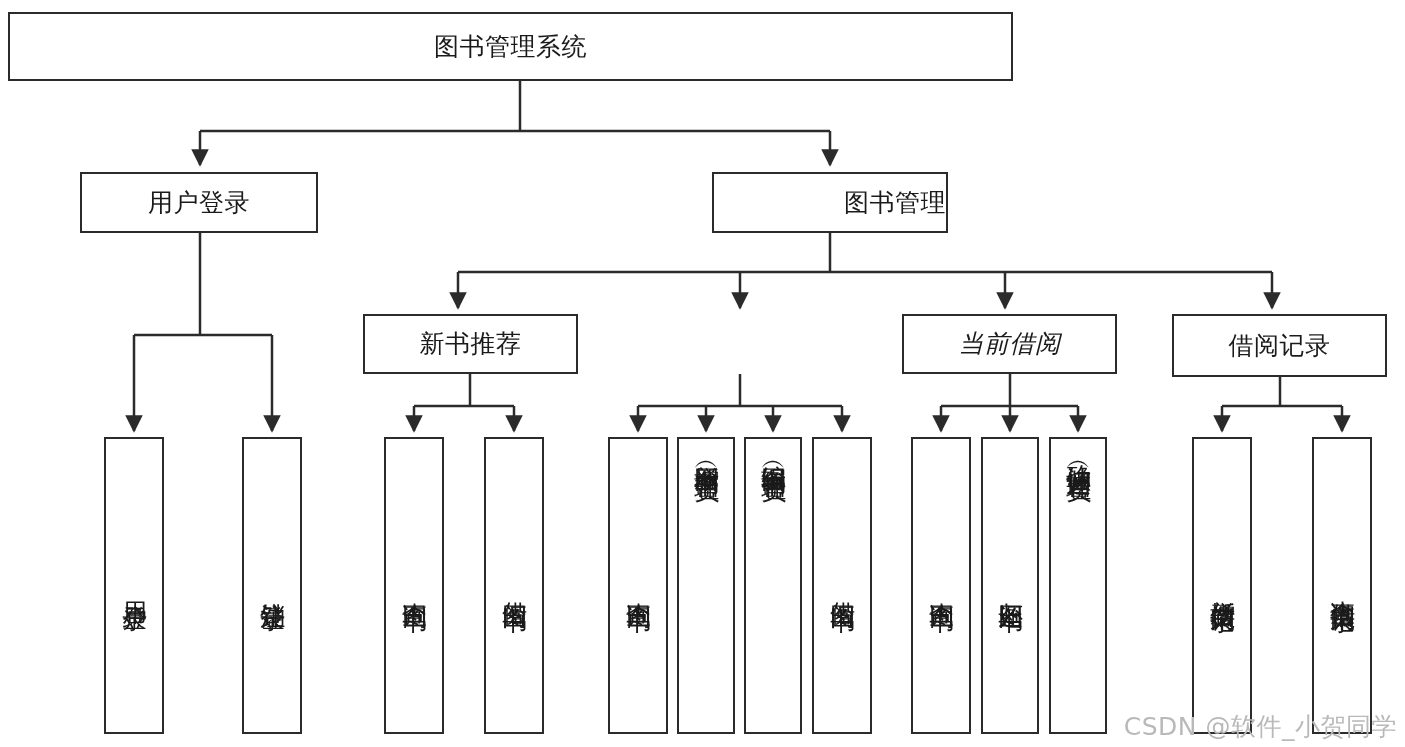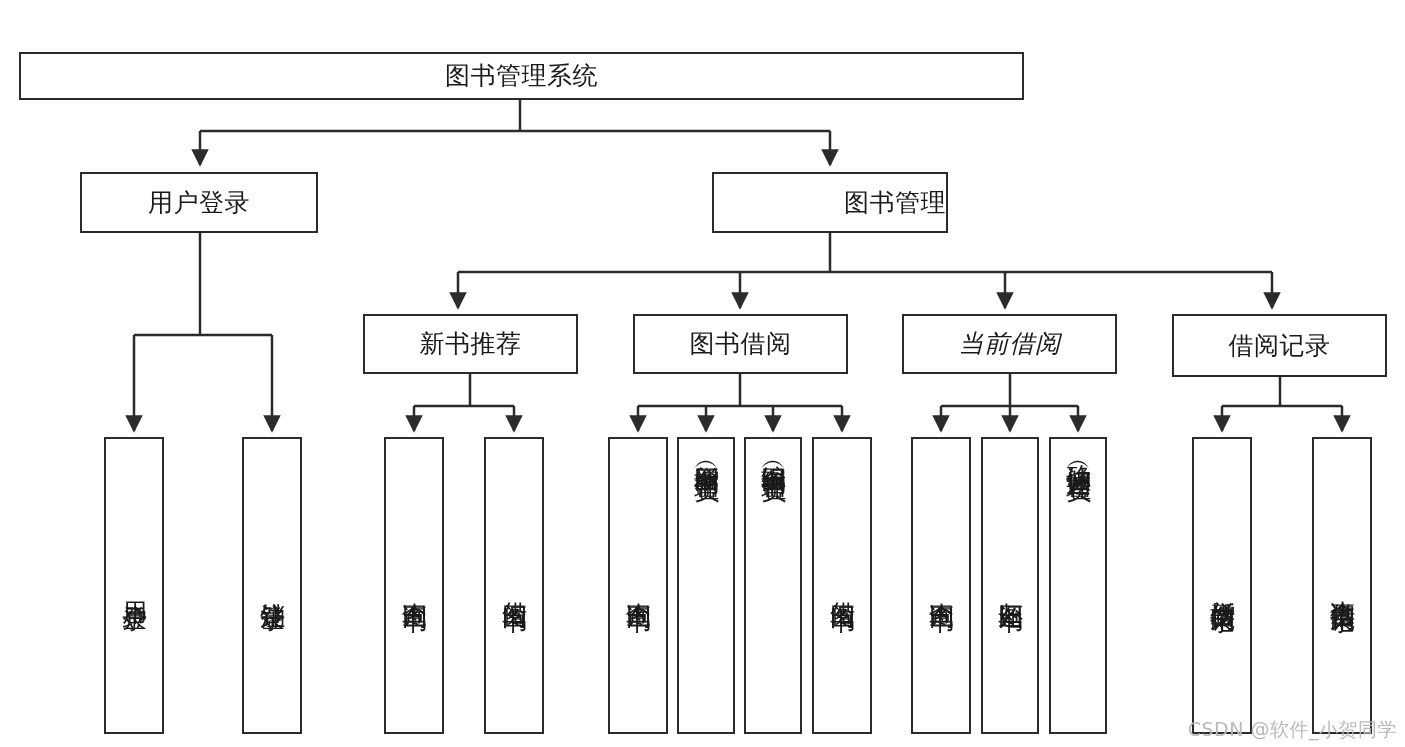--- a/index.html
+++ b/index.html
@@ -63,21 +63,21 @@
     white-space: pre;
   }
   .node.vert.centered {
     align-items: center;
     padding-top: 0;
   }
   #watermark {
     position: absolute;
     right: 8px;
     bottom: 4px;
-    font-size: 19px;
+    font-size: 25px;
     color: #b9b9b9;
     letter-spacing: 0.5px;
     font-family: "DejaVu Sans", "Liberation Sans", sans-serif;
     white-space: nowrap;
   }
 </style>
 </head>
 <body>
 
 <div id="canvas">
@@ -125,39 +125,36 @@
       <path d="M 1010 406 L 1010 431" marker-end="url(#arrow)"></path>
       <path d="M 1078 406 L 1078 431" marker-end="url(#arrow)"></path>
 
       <path d="M 1280 374 L 1280 406"></path>
       <path d="M 1222 406 L 1342 406"></path>
       <path d="M 1222 406 L 1222 431" marker-end="url(#arrow)"></path>
       <path d="M 1342 406 L 1342 431" marker-end="url(#arrow)"></path>
     </g>
   </svg>
 
-  <div class="node root horiz" style="left:19px; top:12px; width:1005px; height:48px;margin-top:40px;">
+  <div class="node root horiz" style="left:8px; top:12px; width:1005px; height:69px;">
     <span class="label">图书管理系统</span>
   </div>
 
   <div class="node horiz" style="left:80px; top:172px; width:238px; height:61px;">
     <span class="label">用户登录</span>
   </div>
 
   <div class="node horiz" style="left:712px; top:172px; width:236px; height:61px;justify-content:flex-end;">
     <span class="label">图书管理</span>
   </div>
 
   <div class="node horiz" style="left:363px; top:314px; width:215px; height:60px;">
     <span class="label">新书推荐</span>
   </div>
 
-  <div class="node horiz" style="left:633px; top:314px; width:215px; height:60px;">
-    <span class="label">图书借阅</span>
-  </div>
 
   <div class="node horiz" style="left:902px; top:314px; width:215px; height:60px;font-style:italic;">
     <span class="label">当前借阅</span>
   </div>
 
   <div class="node horiz" style="left:1172px; top:314px; width:215px; height:63px;">
     <span class="label">借阅记录</span>
   </div>
 
   <div class="node vert centered" style="left:104px; top:437px; width:60px; height:297px;">

